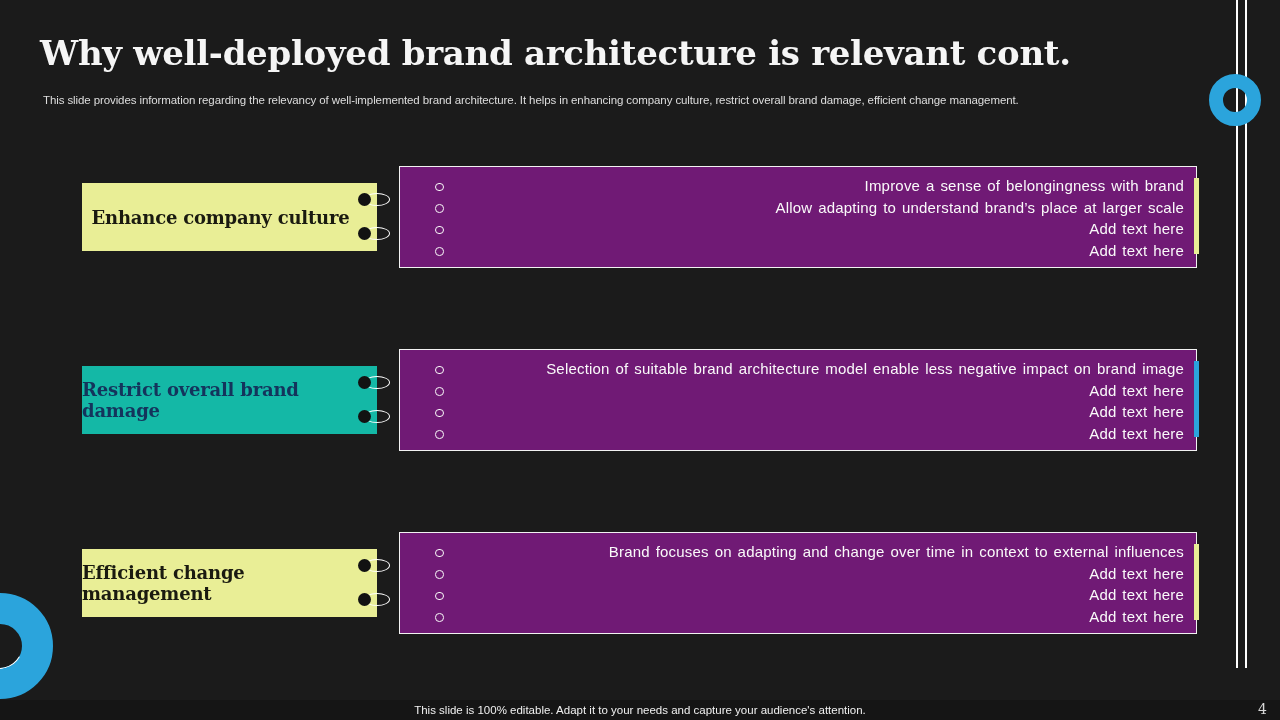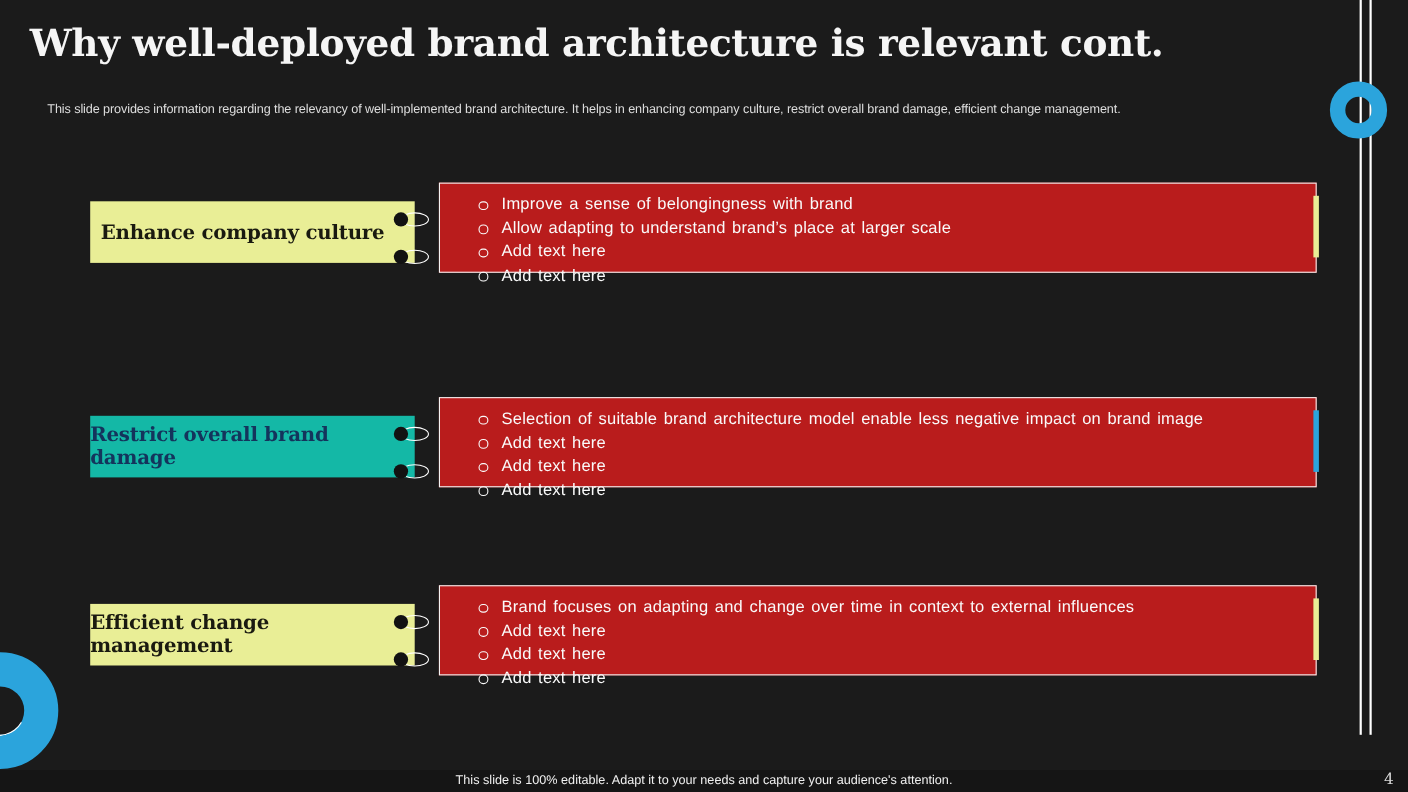--- a/index.html
+++ b/index.html
@@ -4,21 +4,21 @@
 <style>
   html,body { margin:0; padding:0; background:#000; }
   .slide {
     position:relative; width:1280px; height:720px;
     background:#1b1b1b; overflow:hidden;
     font-family:"Liberation Sans", sans-serif;
   }
 
   
   .title {
-    position:absolute; left:27px; top:20px; width:1100px; margin:0;
+    position:absolute; left:27px; top:20px; width:1100px; margin:13px;
     font-family:"DejaVu Serif", serif; font-weight:700;
     font-size:34px; letter-spacing:-0.3px; color:#f5f5f5;
   }
   .subtitle {
     position:absolute; left:27px; top:78px; width:1080px; margin:16px;
     font-size:11.5px; color:#dedede; letter-spacing:-0.1px;
   }
 
   
   .deco-line { position:absolute; top:0; height:668px; background:#ffffff; z-index:1; }
@@ -36,25 +36,25 @@
   }
   .hole-outline {
     position:absolute; left:-25px; top:621px; width:46px; height:46px;
     border:1.5px solid transparent; border-left-color:#ffffff; border-bottom-color:#ffffff;
     border-radius:50%; transform:rotate(-15deg); z-index:3;
   }
 
   
   .row { position:absolute; left:0; width:1280px; height:102px; }
   .row-1 { top:166px; }
-  .row-2 { top:361px; }
+  .row-2 { top:349px; }
   .row-3 { top:532px; }
 
   .label-box {
-    position:absolute; left:82px; top:17px; width:295px; height:56px;
+    position:absolute; left:82px; top:17px; width:295px; height:68px;
     display:flex; align-items:center; justify-content:center;
   }
   .row-yellow .label-box { background:#e9ee96; }
   .row-blue   .label-box { background:#14b8a6; }
   .label-text {
     font-family:"DejaVu Serif", serif; font-weight:700; font-size:18px;
     letter-spacing:-0.2px; padding-right:18px;
   }
   .row-yellow .label-text { color:#1a1a10; }
   .row-blue   .label-text { color:#14345c; }
@@ -64,22 +64,22 @@
     border:1.5px solid #ffffff; border-radius:50%; box-sizing:border-box;
   }
   .dot {
     position:absolute; left:276px; width:13px; height:13px;
     background:#121212; border-radius:50%;
   }
   .hook-top, .dot-top { top:10px; }
   .hook-bottom, .dot-bottom { top:44px; }
 
   .text-box {
-    position:absolute; left:399px; top:0; width:798px; height:82px;
-    border:1px solid #f2f2f2; box-sizing:border-box; background:#b91c1c;
+    position:absolute; left:399px; top:0; width:798px; height:102px;
+    border:1px solid #f2f2f2; box-sizing:border-box; background:#701a75;text-align:right;
   }
   .accent-bar { position:absolute; right:-3px; top:11px; bottom:13px; width:5px; }
   .row-yellow .accent-bar { background:#e9ee96; }
   .row-blue   .accent-bar { background:#2ba4dc; }
 
   .bullets { list-style:none; margin:0; padding:8px 12px 0 34px; }
   .bullets li {
     position:relative; padding-left:22px;
     font-size:15px; line-height:21.5px; color:#fafafa;
     letter-spacing:0.2px; word-spacing:1.5px;

